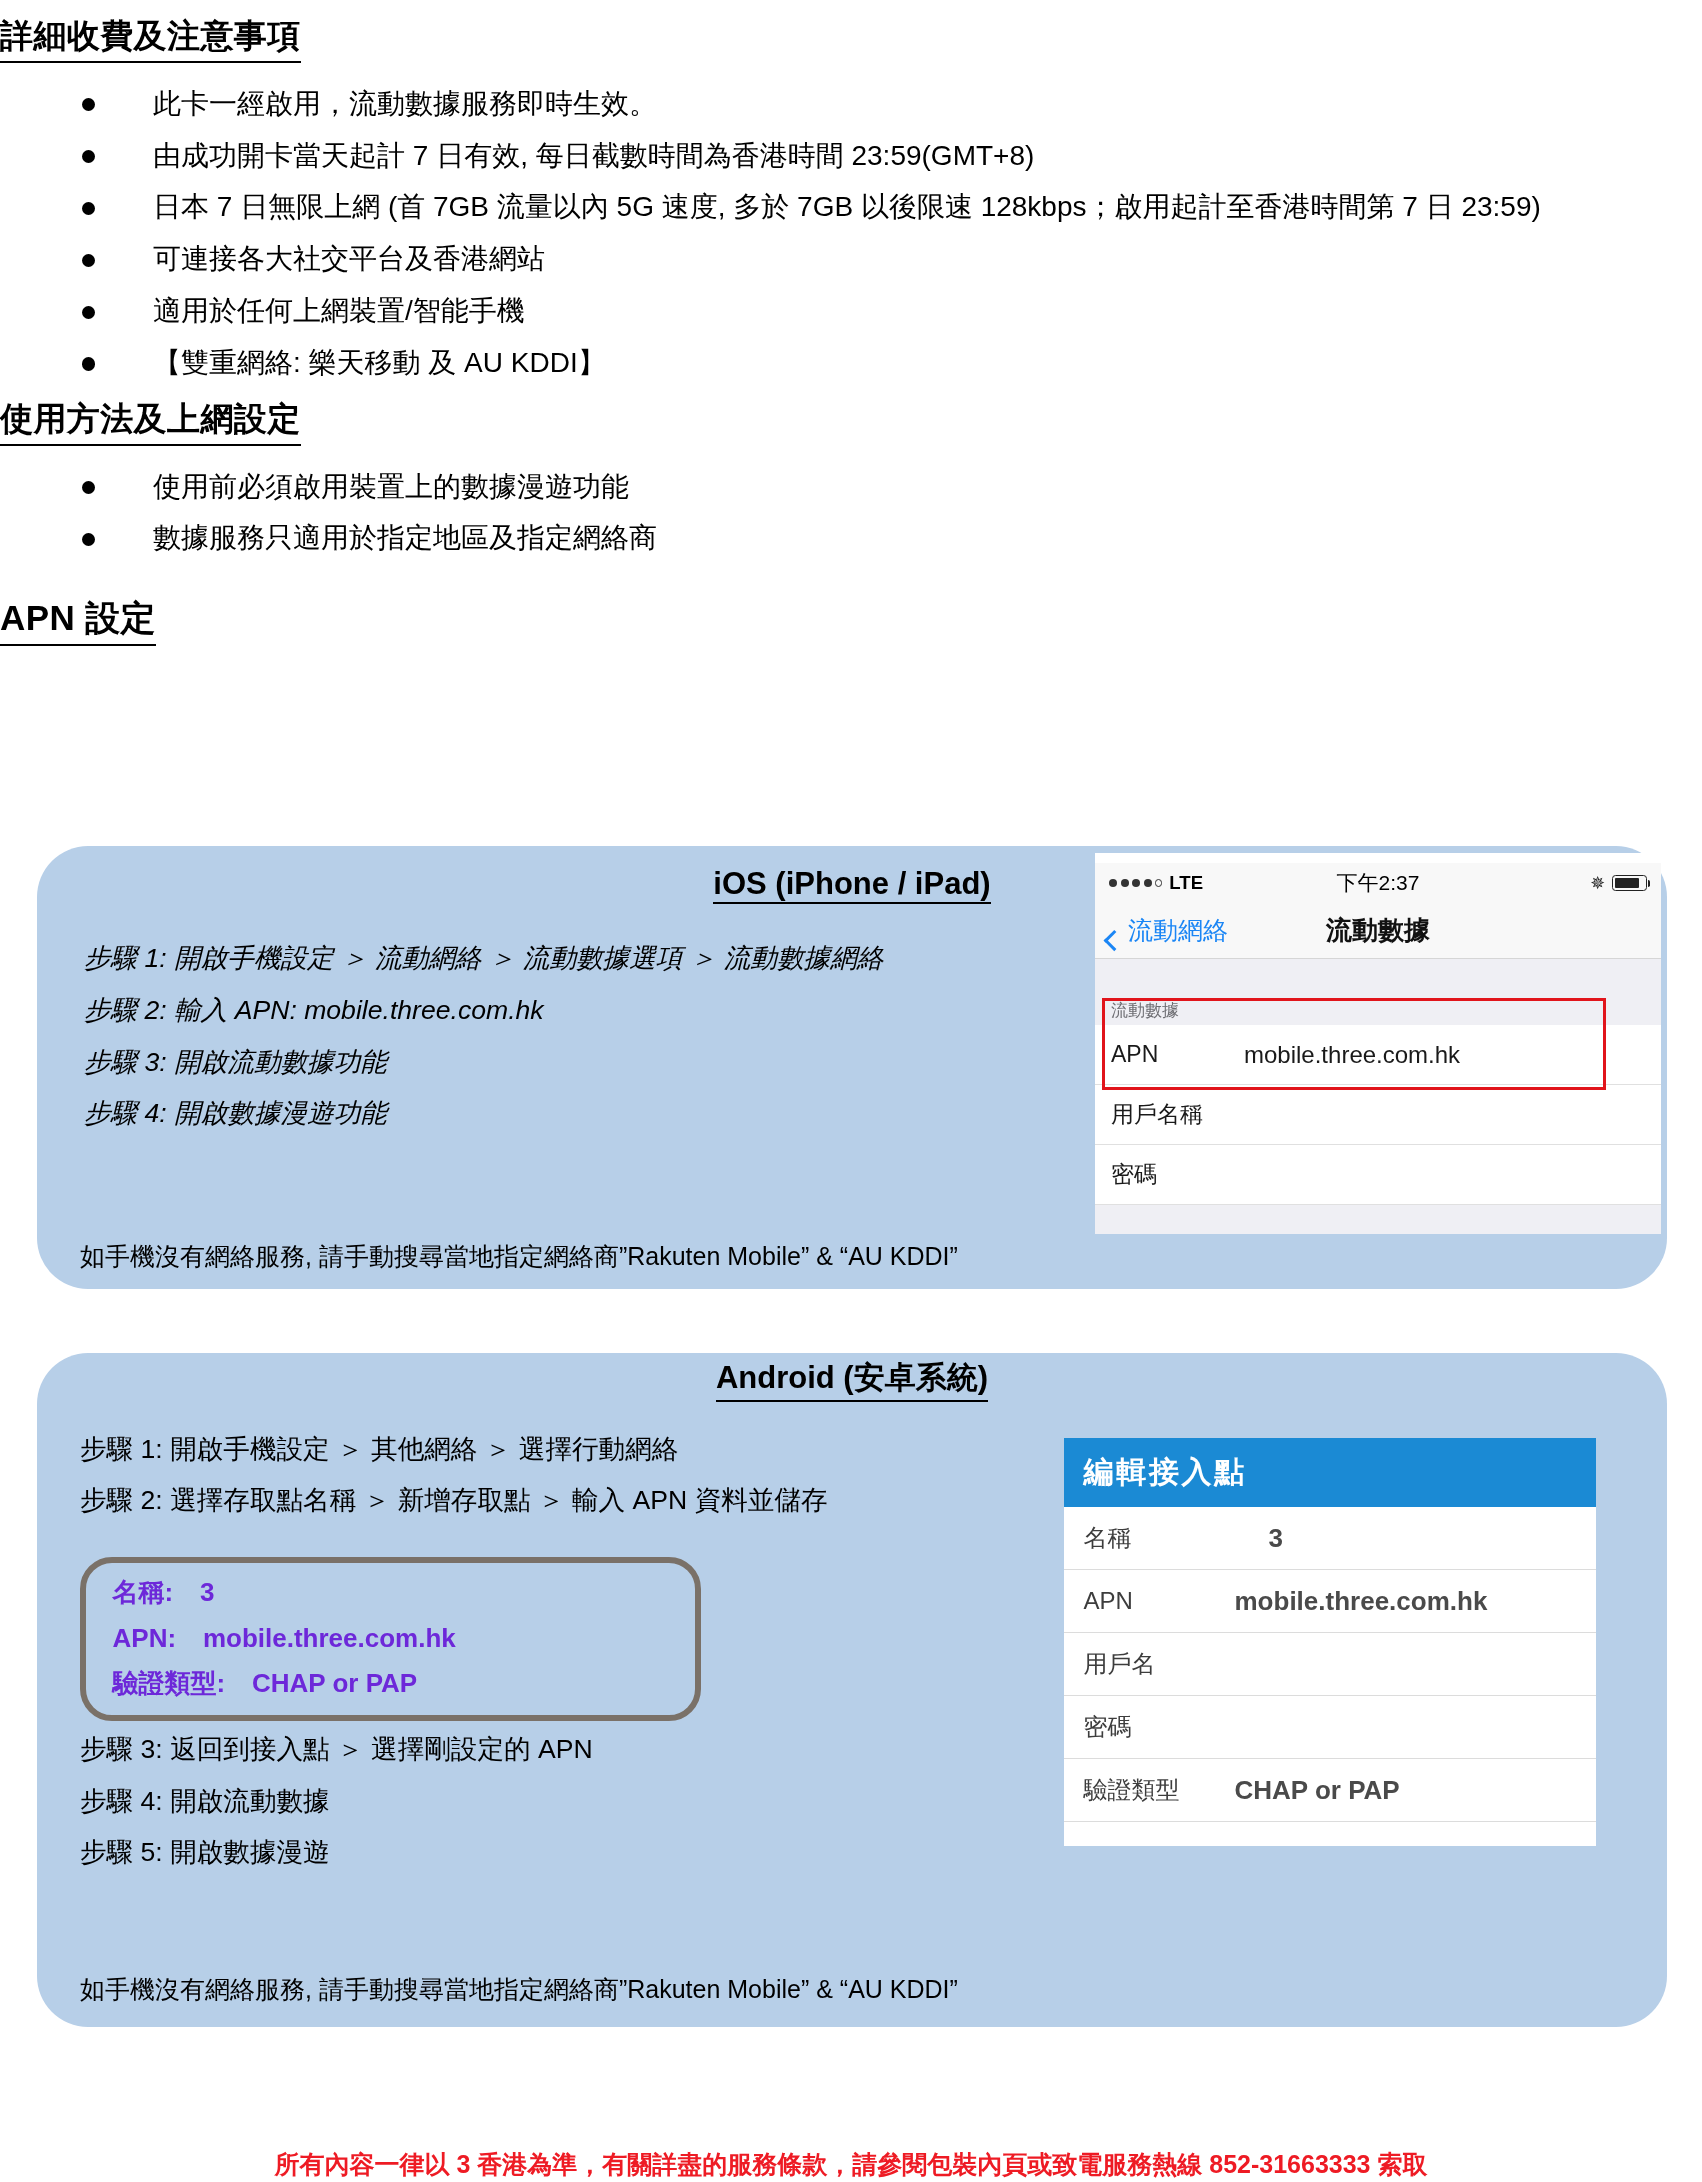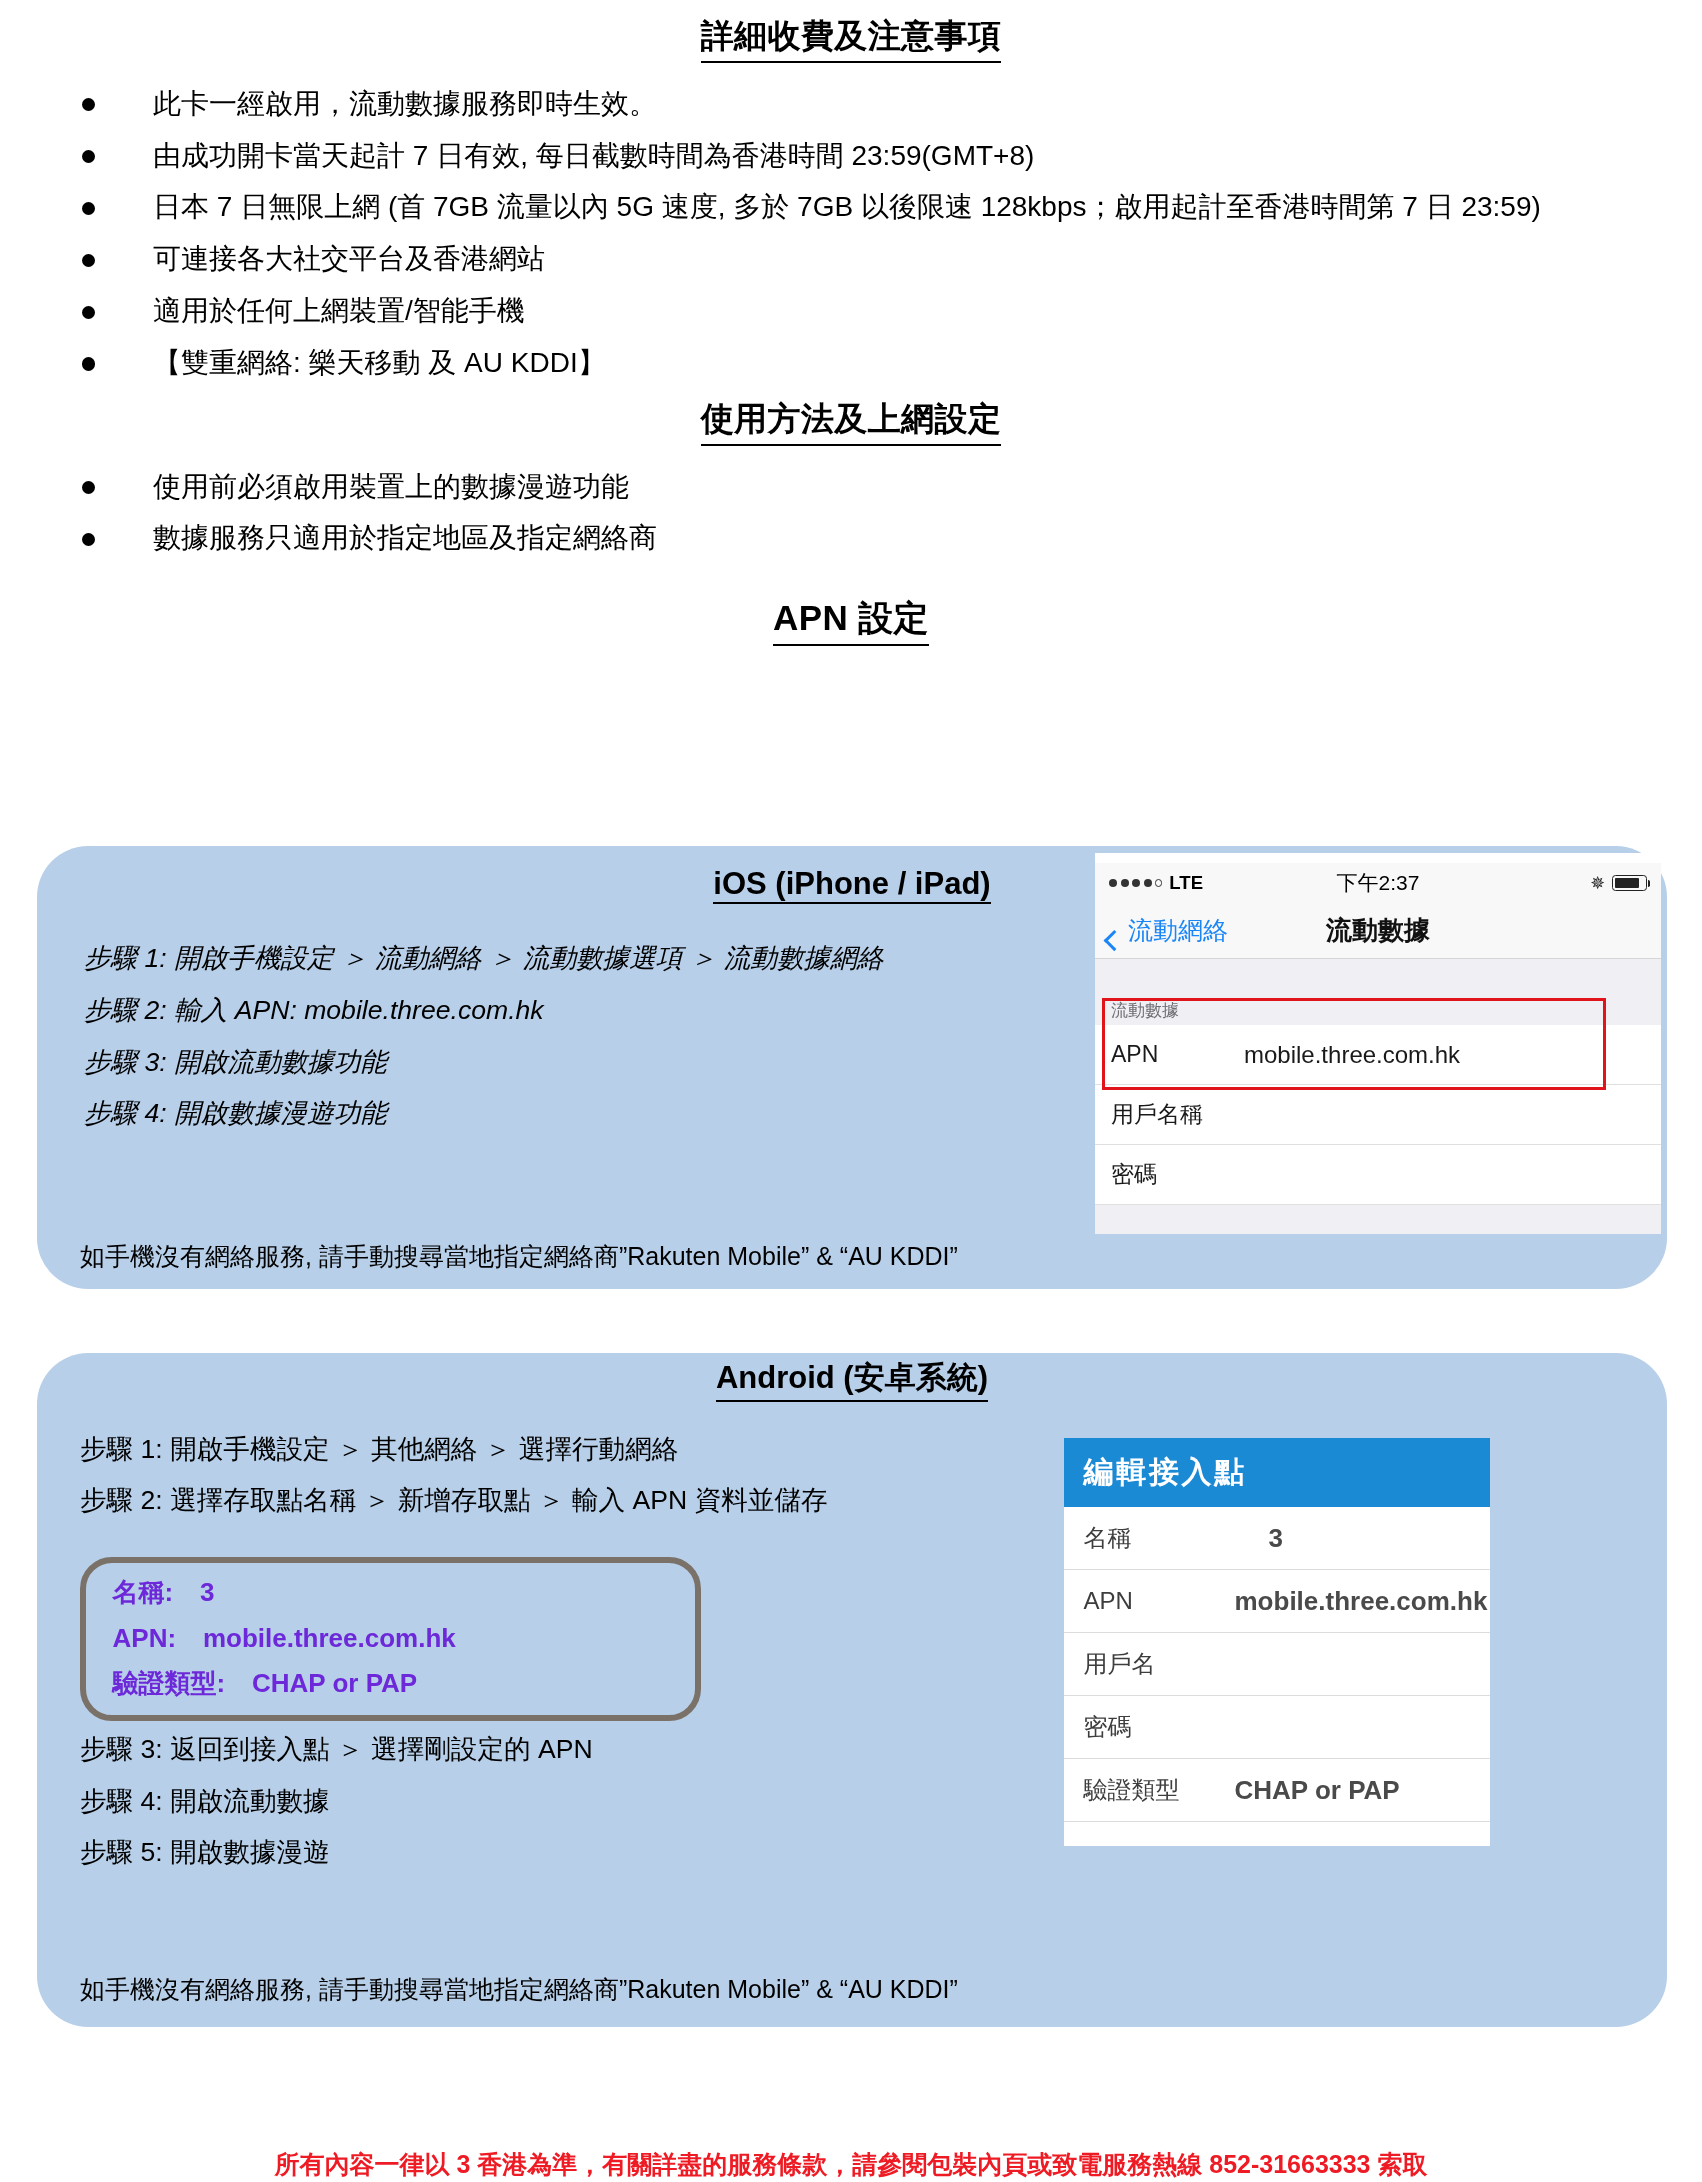--- a/index.html
+++ b/index.html
@@ -18,25 +18,24 @@
   .page {
     position: relative;
     width: 1702px;
     height: 2183px;
     padding: 0;
     box-sizing: border-box;
   }
 
   
   .section-heading {
-    text-align: center;
     font-size: 33px;
     font-weight: 700;
     letter-spacing: 0.4px;
-    margin: 8px;
+    margin: 0;
     padding: 0;
   }
   .section-heading span {
     border-bottom: 2.7px solid #000;
     padding-bottom: 1.8px;
     display: inline-block;
   }
 
   
   .bullets {
@@ -446,21 +445,21 @@
       </li>
       <li>
         <span>步驟 5: 開啟數據漫遊</span>
       </li>
     </ul>
 
     <div class="panel-note" style="left:43px; bottom:21px;">
       <span>如手機沒有網絡服務, 請手動搜尋當地指定網絡商”Rakuten Mobile” &amp; “AU KDDI”</span>
     </div>
 
-    <div class="apn-card" style="left:1027px; top:85px; width:426px; height:408px;">
+    <div class="apn-card" style="left:1027px; top:85px; width:532px; height:408px;">
       <div class="apn-card-header">
         <span>編輯接入點</span>
       </div>
       <div class="apn-row">
         <span class="k">名稱</span>
         <span class="v center">3</span>
       </div>
       <div class="apn-row">
         <span class="k">APN</span>
         <span class="v">mobile.three.com.hk</span>

